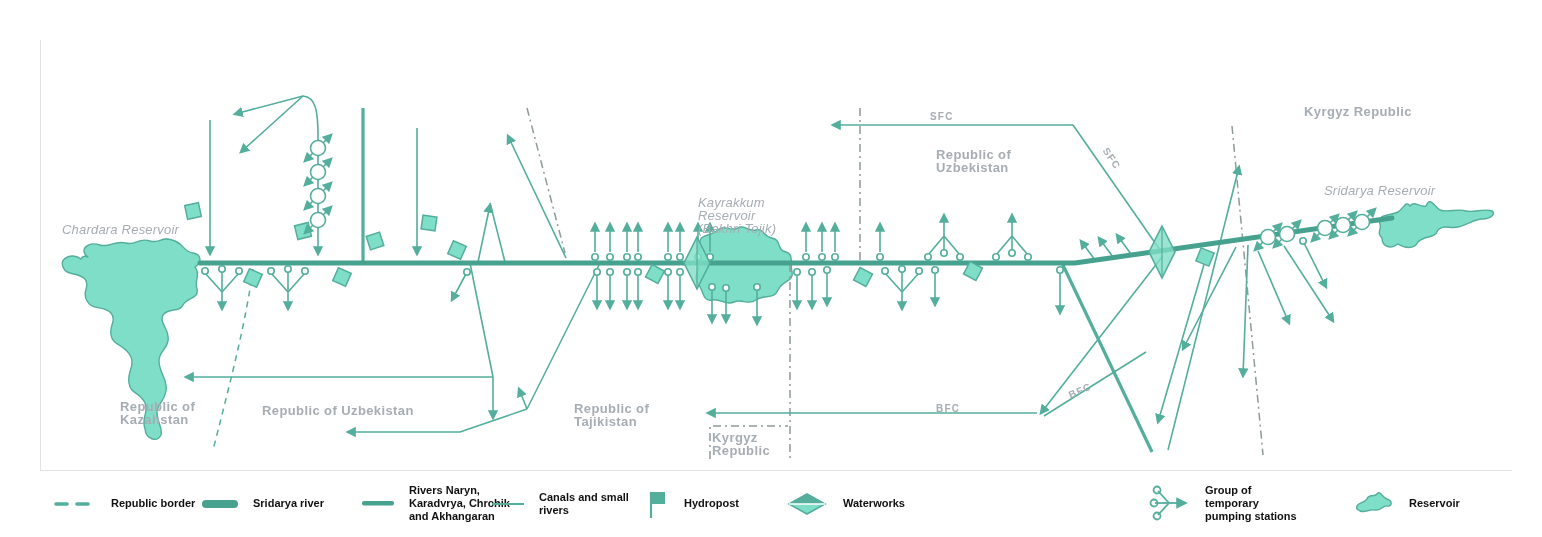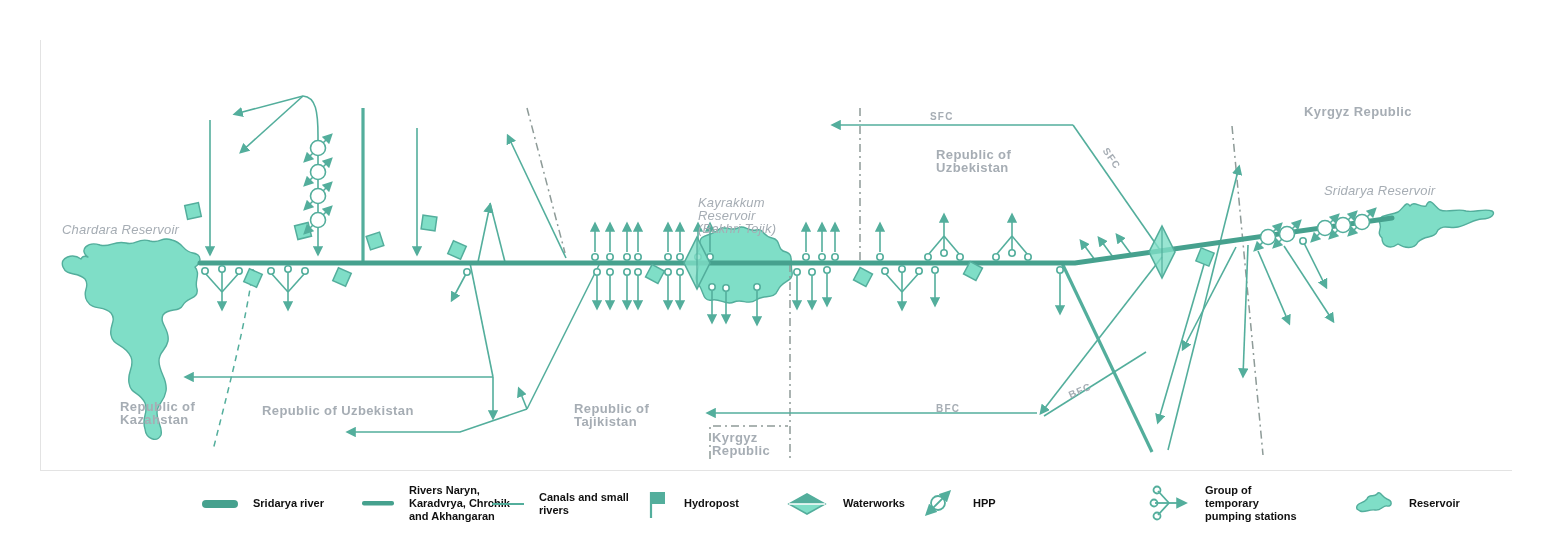--- a/index.html
+++ b/index.html
@@ -217,20 +217,26 @@
   <div class="lbl" style="left:574px;top:402px">Republic of
 Tajikistan</div>
   <div class="lbl" style="left:1304px;top:105px">Kyrgyz Republic</div>
   <div class="lbl ctr" style="left:712px;top:431px;width:78px">Kyrgyz
 Republic</div>
   <div class="lbl canal-lb" style="left:930px;top:110px">SFC</div>
   <div class="lbl canal-lb rot-sfc" style="left:1100px;top:152px">SFC</div>
   <div class="lbl canal-lb" style="left:936px;top:402px">BFC</div>
   <div class="lbl canal-lb rot-bfc" style="left:1068px;top:384px">BFC</div>
 
+  <div class="lg-item" style="left:52px">
+    <svg width="46" height="34">
+      <line x1="4" y1="17" x2="44" y2="17" class="lgs" stroke-width="3.5" stroke-dasharray="11 10" stroke-linecap="round"></line>
+    </svg>
+    <div class="lg-lb">Republic border</div>
+  </div>
 
   <div class="lg-item" style="left:200px">
     <svg width="40" height="34">
       <rect x="2" y="13" width="36" height="8" rx="4" class="lgfd"></rect>
     </svg>
     <div class="lg-lb">Sridarya river</div>
   </div>
 
   <div class="lg-item" style="left:360px">
     <svg width="36" height="40">
@@ -259,27 +265,20 @@
 
   <div class="lg-item" style="left:786px">
     <svg width="44" height="34">
       <polygon points="3,17 21,7 39,17 21,27" class="lgfl" stroke="var(--teal)" stroke-width="1.6"></polygon>
       <polygon points="3,17 21,7 39,17" class="lgf"></polygon>
       <line x1="3" y1="17" x2="39" y2="17" stroke="#fff" stroke-width="1.6"></line>
     </svg>
     <div class="lg-lb">Waterworks</div>
   </div>
 
-  <div class="lg-item" style="left:916px">
-    <svg width="44" height="38">
-      <line x1="11" y1="29" x2="33" y2="7" class="lgs" stroke-width="1.8" marker-start="url(#arw)" marker-end="url(#arw)"></line>
-      <circle cx="22" cy="18" r="7" fill="#fff" class="lgs" stroke-width="1.8"></circle>
-    </svg>
-    <div class="lg-lb">HPP</div>
-  </div>
 
 
   <div class="lg-item" style="left:1148px">
     <svg width="44" height="40">
       <line x1="10" y1="7" x2="21" y2="19" class="lgs" stroke-width="1.8"></line>
       <line x1="7" y1="19" x2="21" y2="19" class="lgs" stroke-width="1.8"></line>
       <line x1="10" y1="31" x2="21" y2="19" class="lgs" stroke-width="1.8"></line>
       <line x1="21" y1="19" x2="37" y2="19" class="lgs" stroke-width="1.8" marker-end="url(#arw)"></line>
       <circle cx="9" cy="6" r="3.5" fill="#fff" class="lgs" stroke-width="1.8"></circle>
       <circle cx="6" cy="19" r="3.5" fill="#fff" class="lgs" stroke-width="1.8"></circle>

